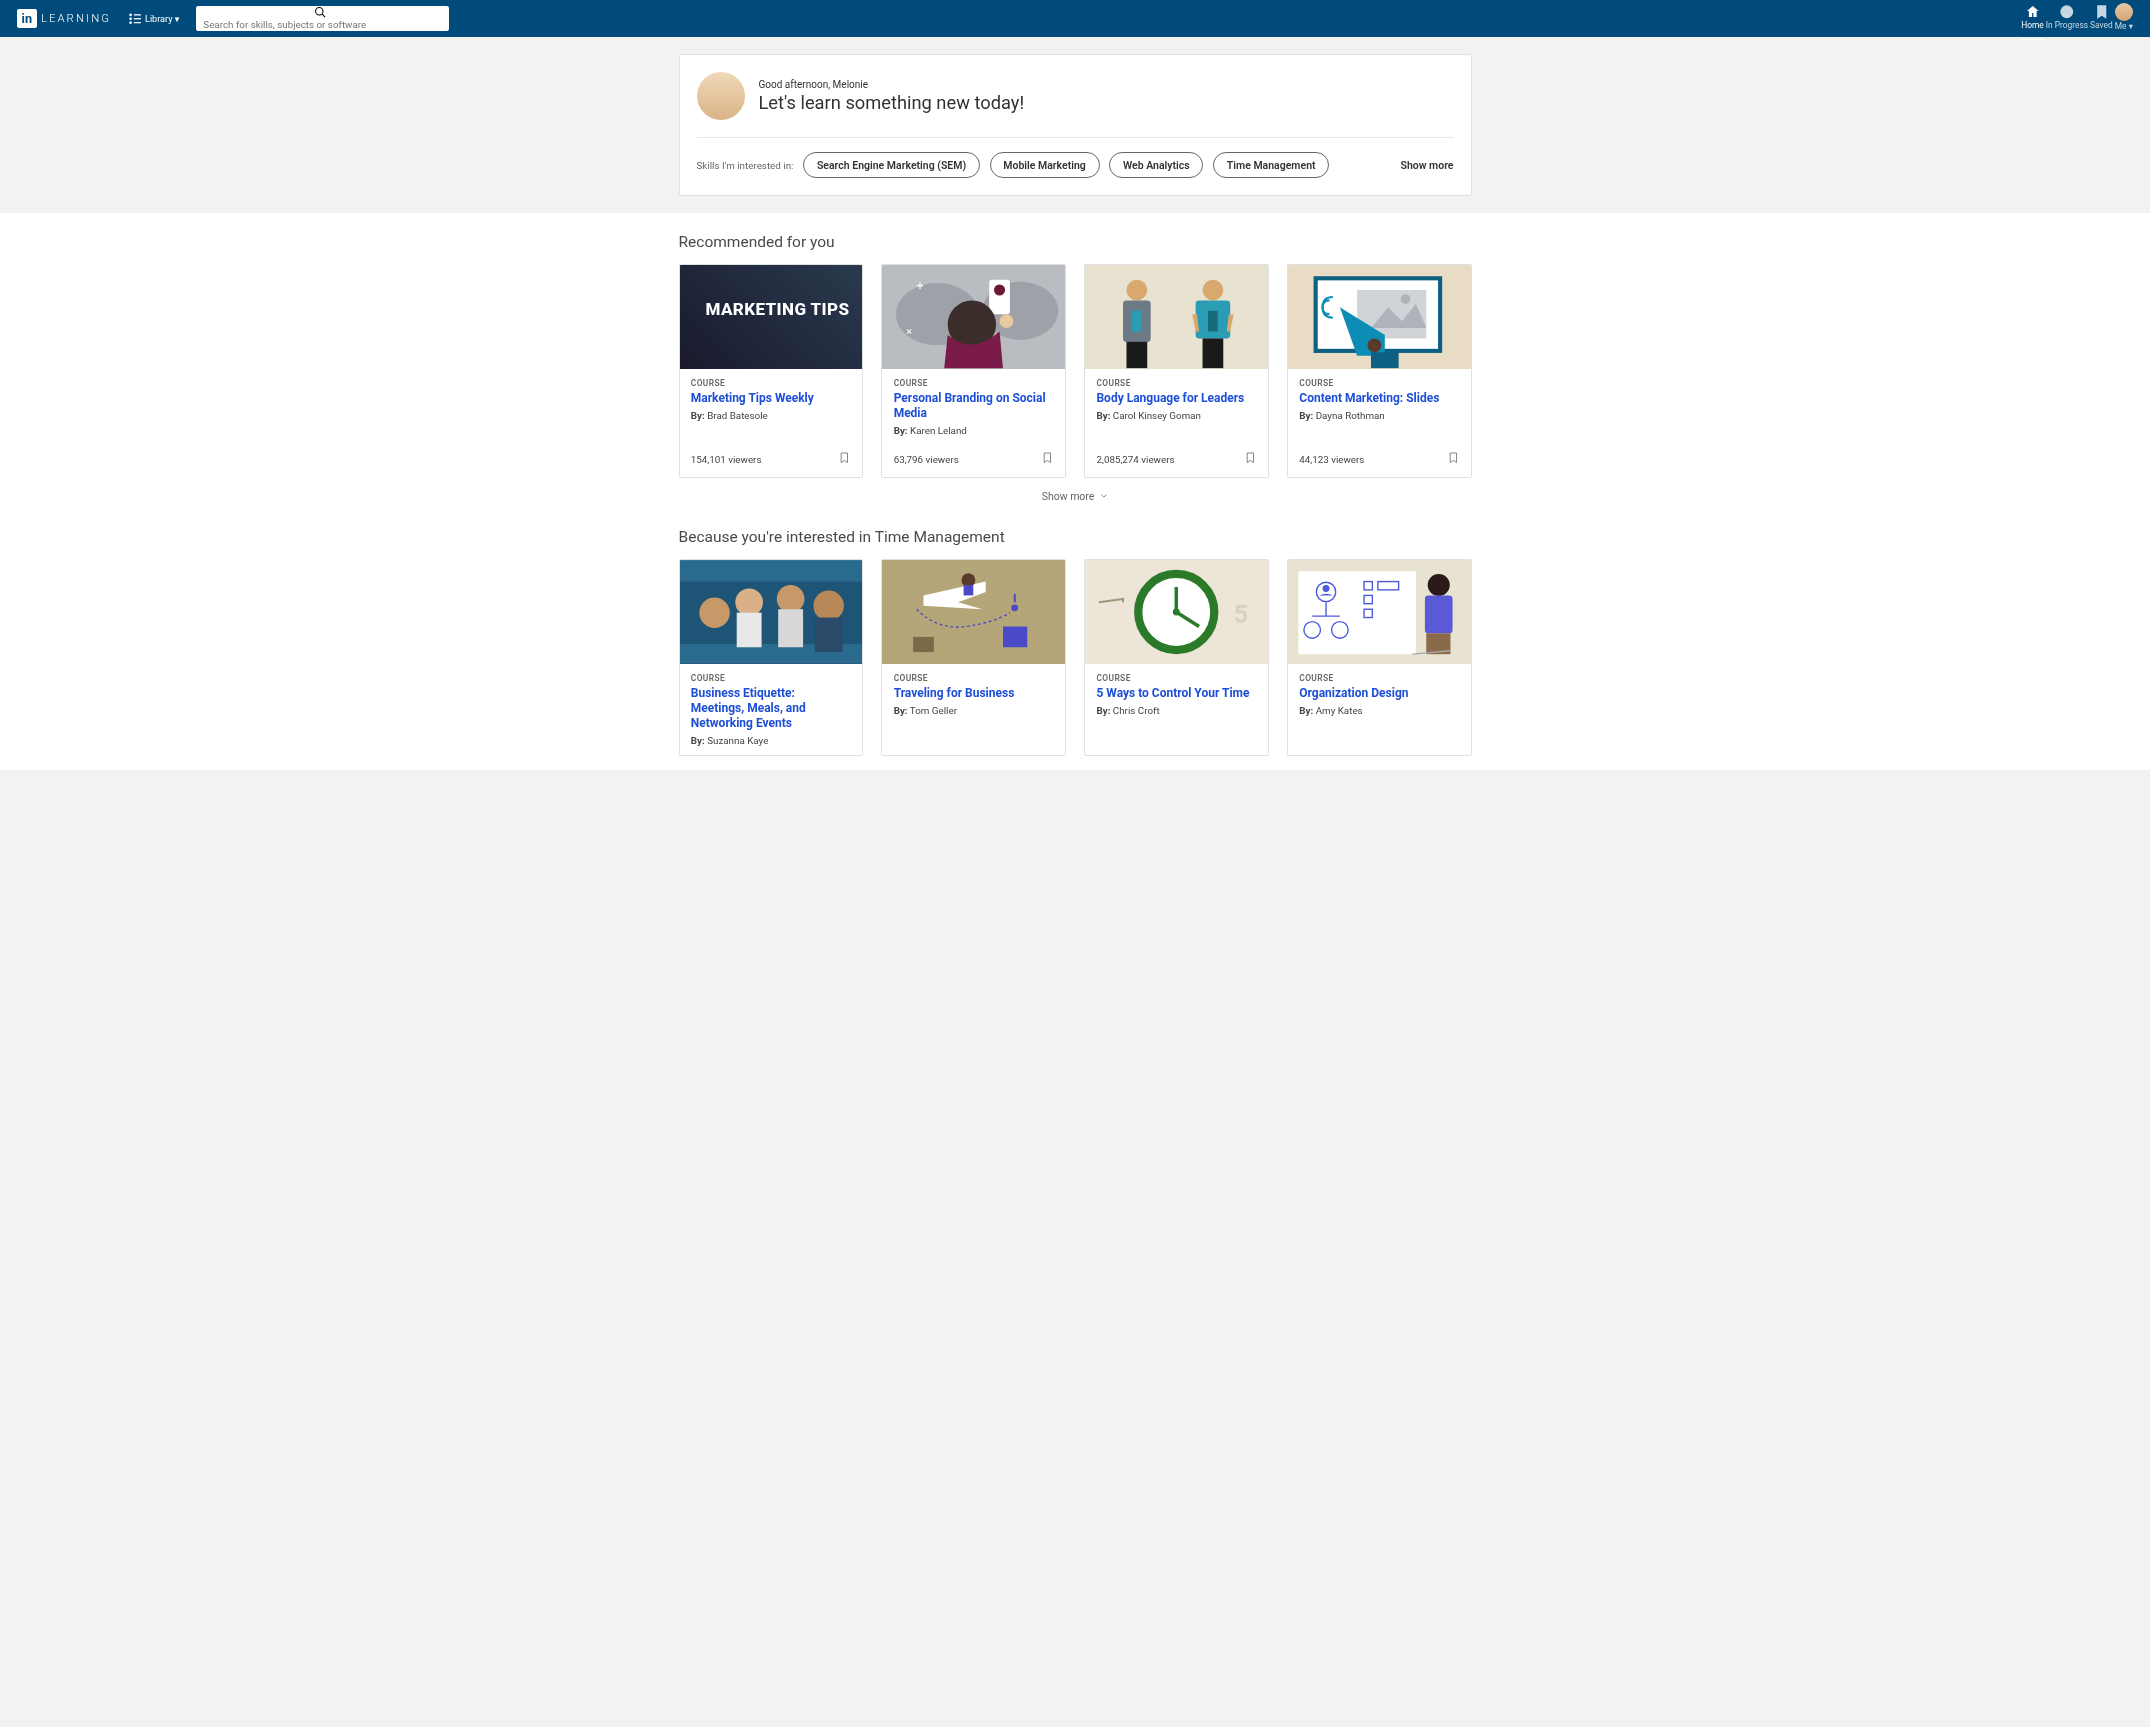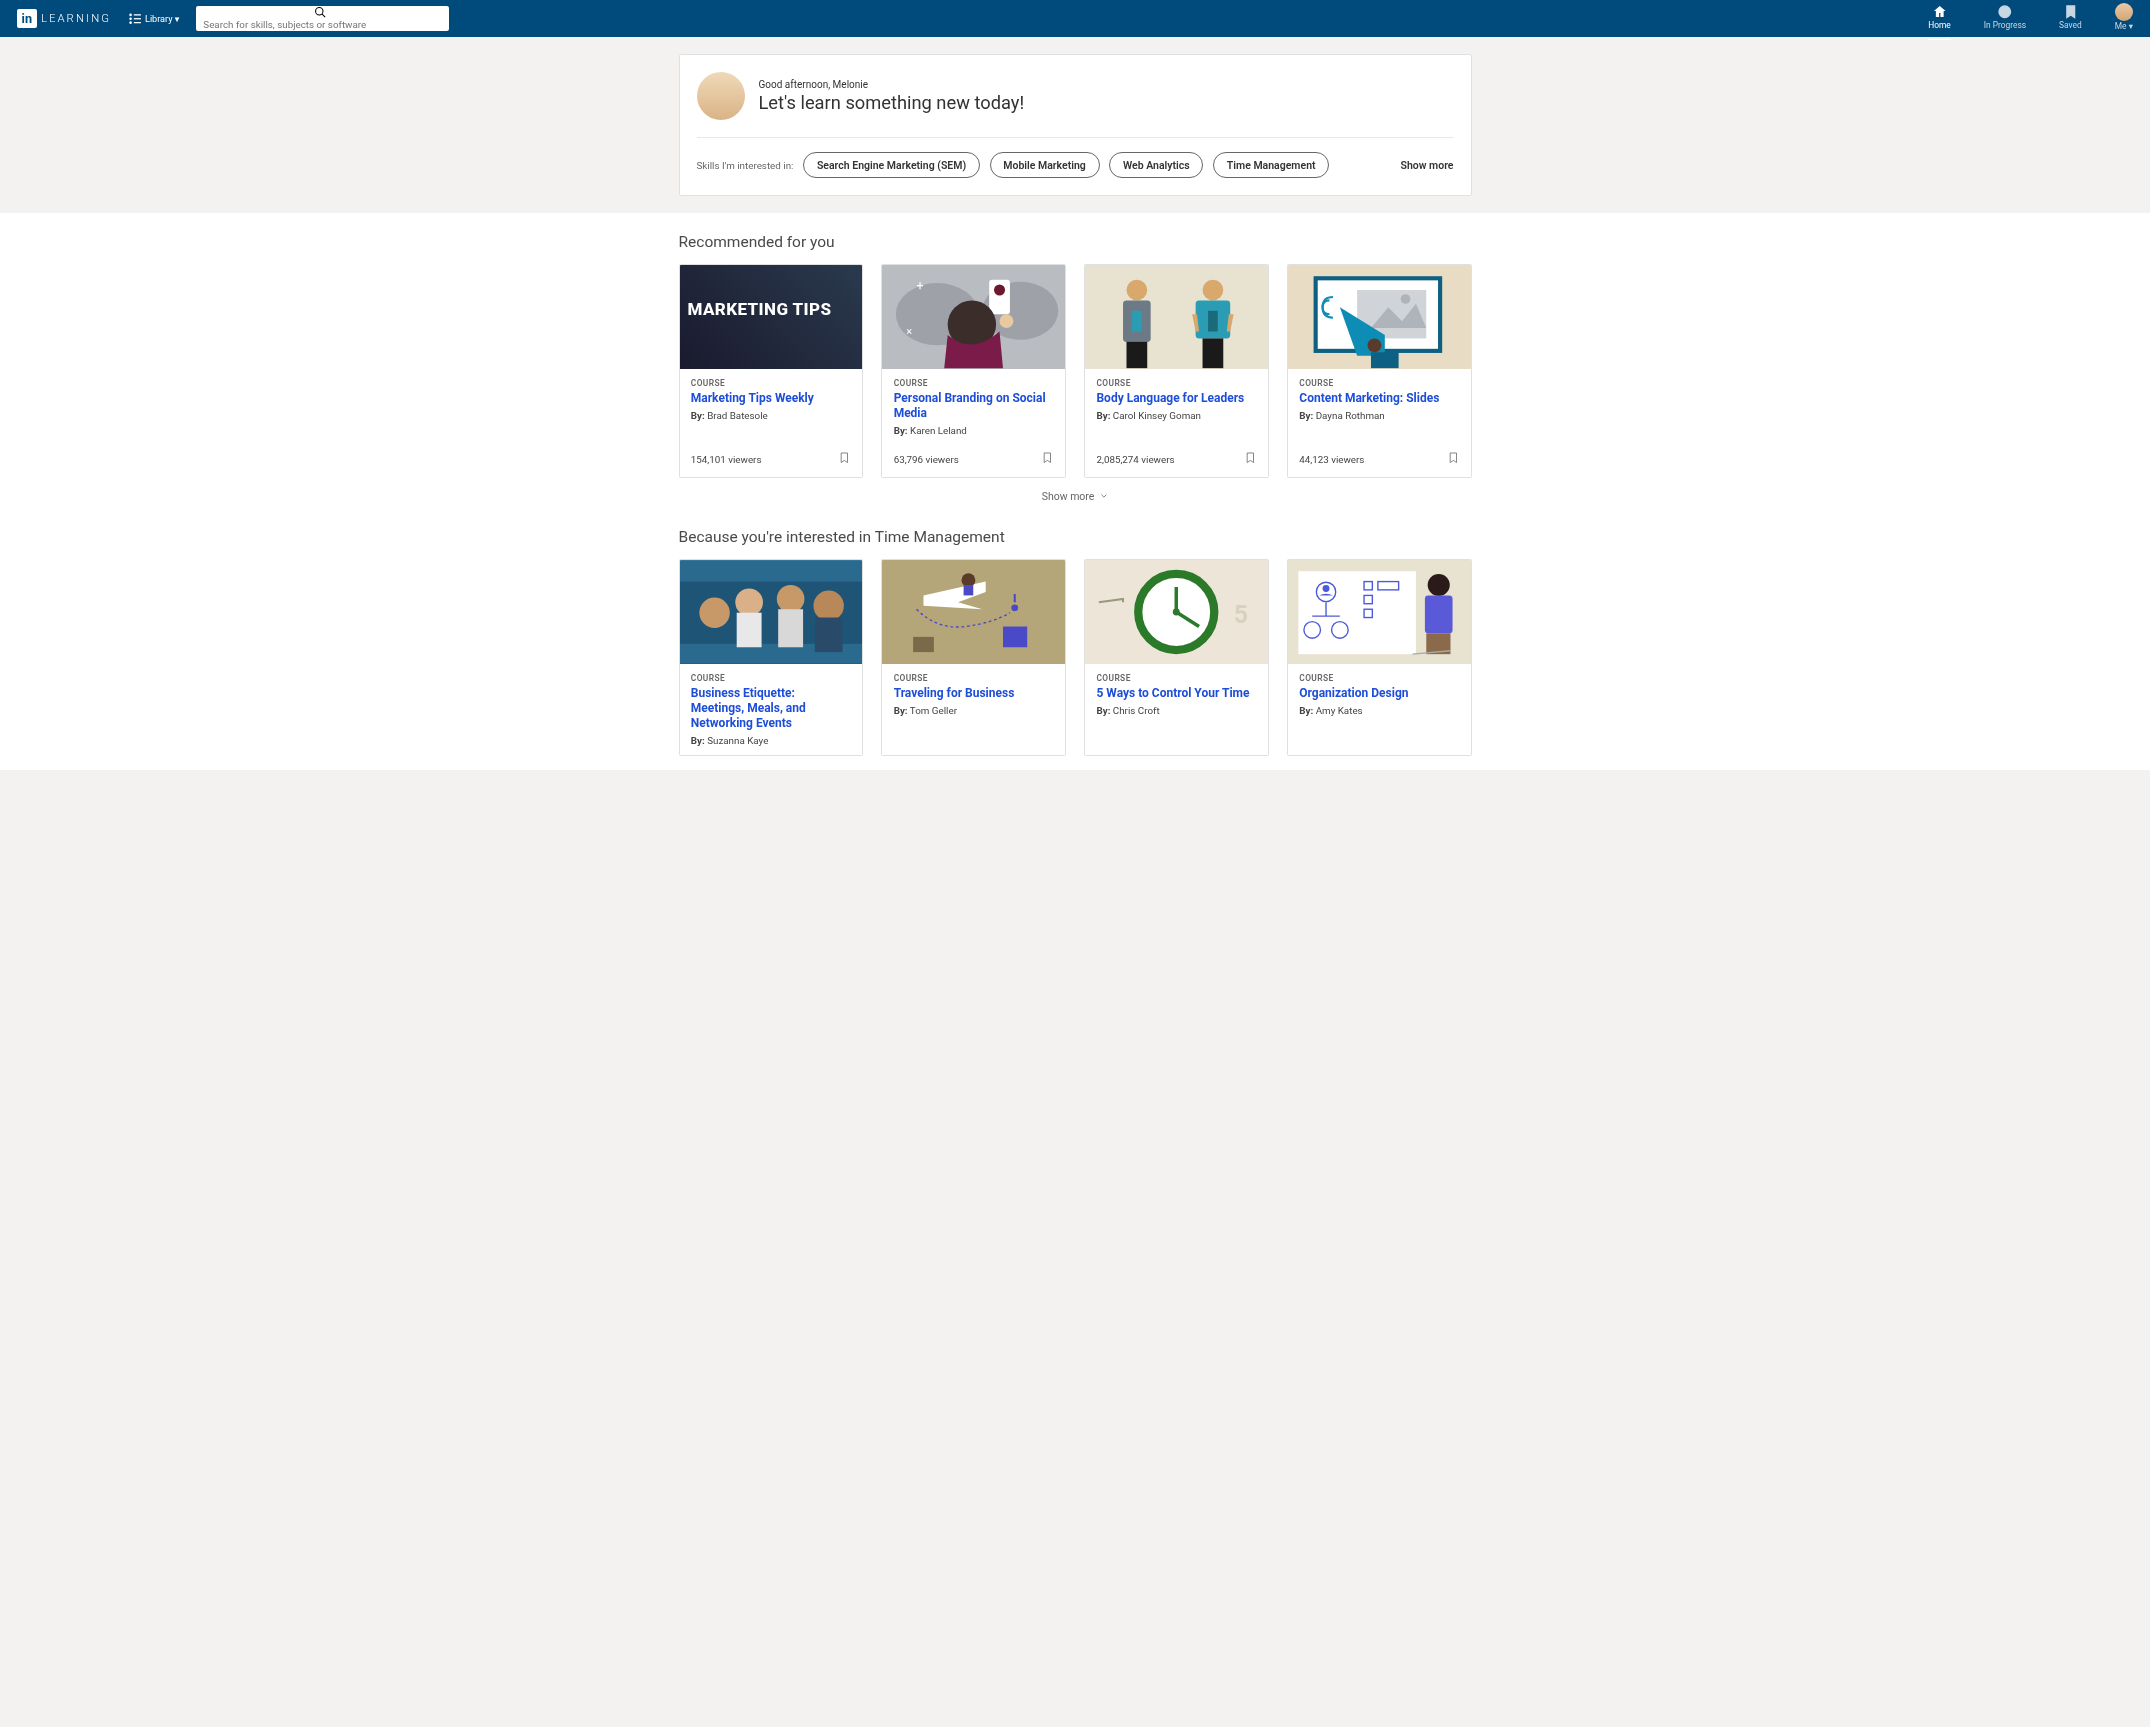--- a/index.html
+++ b/index.html
@@ -7,21 +7,21 @@
 .header { background: #004b7c; height: 37px; display: flex; align-items: center; padding: 0 17px; justify-content: space-between; }
 .header-left { display: flex; align-items: center; gap: 17px; }
 .logo { display: flex; align-items: center; gap: 4.2px; color: #fff; }
 .logo-icon { width: 19.7px; height: 19.7px; background: #fff; border-radius: 2px; display: flex; align-items: center; justify-content: center; color: #004b7c; font-weight: 700; font-size: 12.7px; }
 .logo-text { font-size: 11.3px; letter-spacing: 2.1px; font-weight: 300; }
 .library-menu { display: flex; flex-direction: row; align-items: center; color: #fff; font-size: 9.1px; cursor: pointer; gap: 1.4px; }
 .library-menu svg { width: 15.5px; height: 15.5px; }
 .search-box { background: #fff; border-radius: 2.1px; display: flex; align-items: center; padding: 0 7px; height: 25px; width: 253px; flex-direction: column; }
 .search-box input { border: none; outline: none; font-size: 9.8px; width: 100%; background: transparent; }
 .search-box svg { width: 12.7px; height: 12.7px; margin-right: 5.6px; }
-.header-right { display: flex; align-items: center; gap: 33px; justify-content: center; }
+.header-right { display: flex; align-items: center; gap: 2px; justify-content: center; }
 .nav-item { display: flex; flex-direction: column; align-items: center; color: #c7d7e3; font-size: 8.4px; cursor: pointer; position: relative; padding-bottom: 2.8px; }
 .nav-item.active { color: #fff; }
 .nav-item.active::after { content: ""; position: absolute; bottom: -7.7px; left: 0; right: 0; height: 1.4px; background: #fff; }
 .nav-item svg { width: 15.5px; height: 15.5px; fill: currentColor; }
 .nav-avatar { width: 18.3px; height: 18.3px; border-radius: 50%; background: linear-gradient(#e8c9a8, #d4a574); }
 .main { background: #f3f2f0; padding: 17px 0 28px; }
 .welcome-card { background: #fff; border: 0.7px solid #e0e0e0; border-radius: 2.1px; margin: 0 auto; max-width: 793px; padding: 17px; }
 .welcome-top { display: flex; align-items: center; gap: 14px; padding-bottom: 17px; border-bottom: 0.7px solid #e8e8e8; }
 .welcome-avatar { width: 48px; height: 48px; border-radius: 50%; background: linear-gradient(#f0d9b8, #d9b386); flex-shrink: 0; }
 .welcome-greeting { font-size: 10px; color: #333; margin-bottom: 2.8px; }
@@ -39,21 +39,21 @@
 .card-body { padding: 9.8px 11.3px 8.4px; flex: 1; display: flex; flex-direction: column; }
 .card-type { font-size: 8.4px; color: #666; font-weight: 600; letter-spacing: 0.4px; margin-bottom: 2.8px; }
 .card-title { font-size: 12px; font-weight: 700; color: #1d4ed8; line-height: 1.25; margin-bottom: 4.2px; }
 .card-author { font-size: 9.8px; color: #444; }
 .card-author strong { font-weight: 700; }
 .card-footer { display: flex; align-items: center; justify-content: space-between; margin-top: auto; padding-top: 14px; }
 .card-viewers { font-size: 9.8px; color: #444; }
 .bookmark-btn svg { width: 12.7px; height: 15.5px; stroke: #666; stroke-width: 1.5; fill: none; }
 .show-more-inline { display: flex; justify-content: center; align-items: center; gap: 4.2px; font-size: 10.5px; color: #666; padding: 11.3px 0 5.6px; cursor: pointer; }
 .section2 { margin-top: 19.7px; }
-.thumb-overlay-text { position: absolute; left: 8px; top: 35px; color: #fff; font-size: 17px; font-weight: 800; line-height: 1.1; letter-spacing: 0.4px; }
+.thumb-overlay-text { position: absolute; left: 26px; top: 35px; color: #fff; font-size: 17px; font-weight: 800; line-height: 1.1; letter-spacing: 0.4px; }
 </style>
 </head>
 <body>
 
 <div class="header">
   <div class="header-left">
     <div class="logo">
       <div class="logo-icon">in</div>
       <div class="logo-text">LEARNING</div>
     </div>

